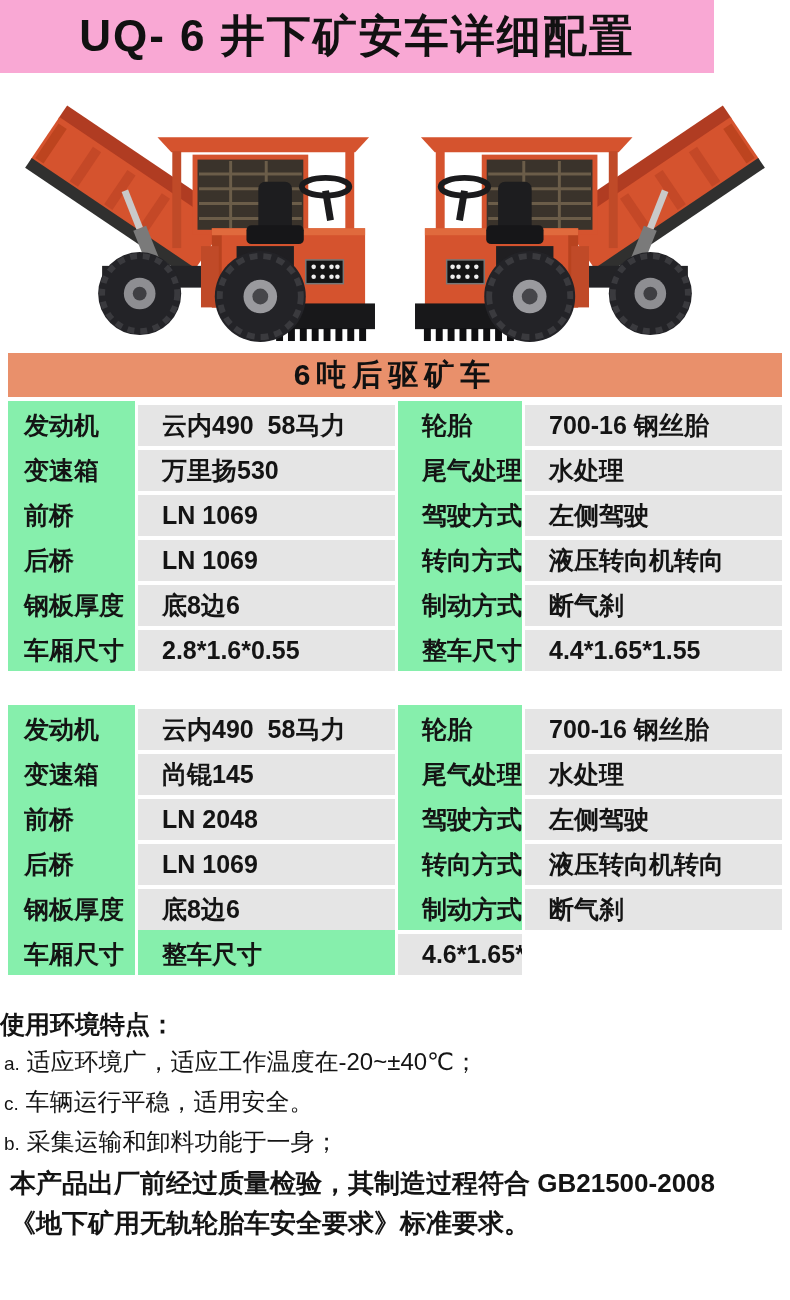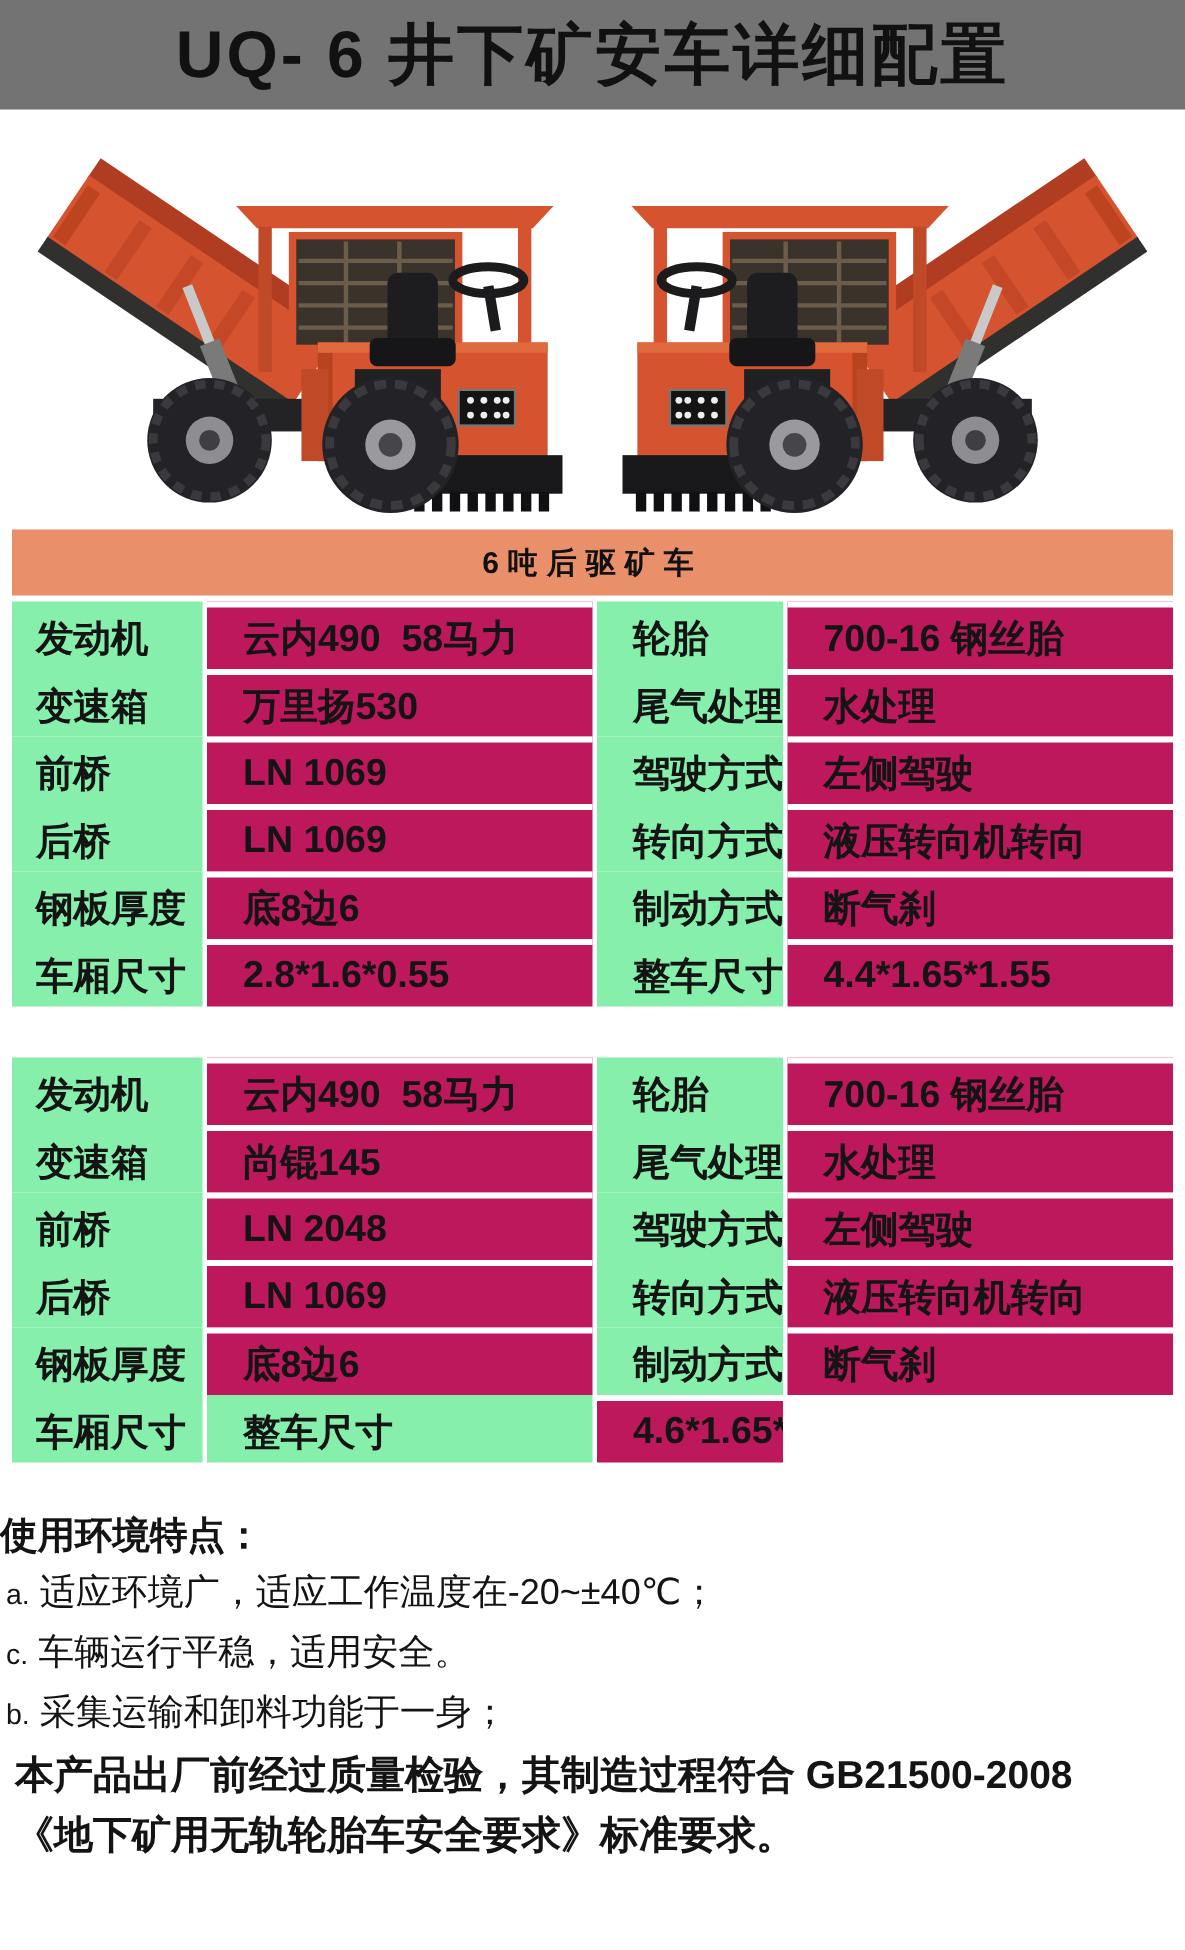--- a/index.html
+++ b/index.html
@@ -1,22 +1,22 @@
 <!DOCTYPE html>
 <html><head>
 <meta charset="utf-8">
 <style>
   * { margin: 0; padding: 0; box-sizing: border-box; }
   html, body { width: 790px; background: #ffffff; font-family: "Liberation Sans", "DejaVu Sans", sans-serif; color: #141414; }
   body { width: 790px; height: 1300px; overflow: hidden; }
 
   
   .banner {
-    width: 790px; height: 73px;
-    background: #737373;
+    width: 714px; height: 73px;
+    background: #f9a8d4;
     display: flex; align-items: center; justify-content: center;
   }
   .banner-title {
     font-size: 44px; font-weight: bold; color: #111;
     letter-spacing: 2px; white-space: pre;
   }
 
   
   .photos {
     width: 790px; height: 272px;
@@ -26,40 +26,40 @@
   .photo { width: 384px; height: 262px; }
   .photo svg { width: 100%; height: 100%; display: block; }
   .photo.mirror svg { transform: scaleX(-1); }
 
   
   .spec-table { margin: 8px 8px 0 8px; }
   .spec-table.second { margin-top: 34px; }
   .spec-header {
     height: 44px; background: #E9906B;
     display: flex; align-items: center; justify-content: center;
-    font-size: 20px; font-weight: bold; color: #111;
+    font-size: 30px; font-weight: bold; color: #111;
     letter-spacing: 6px;
     margin-bottom: 4px;
   }
   .spec-grid {
     display: grid;
     grid-template-columns: 127px 257px 124px 1fr;
     column-gap: 3px;
   }
   .cell {
     height: 45px;
     display: flex; align-items: center;
     font-size: 25px; font-weight: bold;
     border-top: 4px solid transparent;
     white-space: pre;
     overflow: hidden;
   }
   .cell.label { background: #86efac; padding-left: 16px; }
   .cell.label.c3 { padding-left: 24px; }
-  .cell.value { background: #be185d; padding-left: 24px; border-top-color: #ffffff; }
+  .cell.value { background: #e5e5e5; padding-left: 24px; border-top-color: #ffffff; }
 
   
   .notes { margin-top: 30px; }
   .notes-heading { font-size: 25px; font-weight: bold; line-height: 38px; }
   .note-line { padding-left: 4px; font-size: 24px; line-height: 38px; white-space: pre; }
   .note-prefix { font-size: 19px; }
   .footer-line { padding-left: 10px; font-size: 26px; font-weight: bold; line-height: 40px; white-space: pre; }
 </style>
 </head>
 <body>

